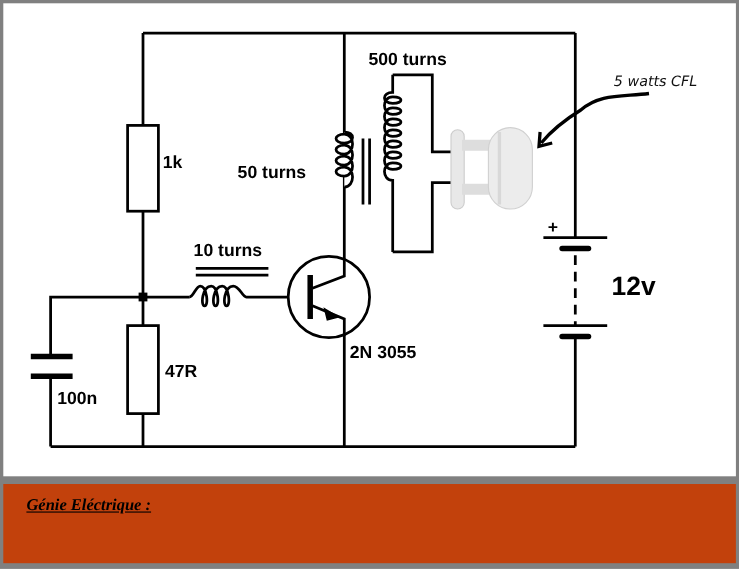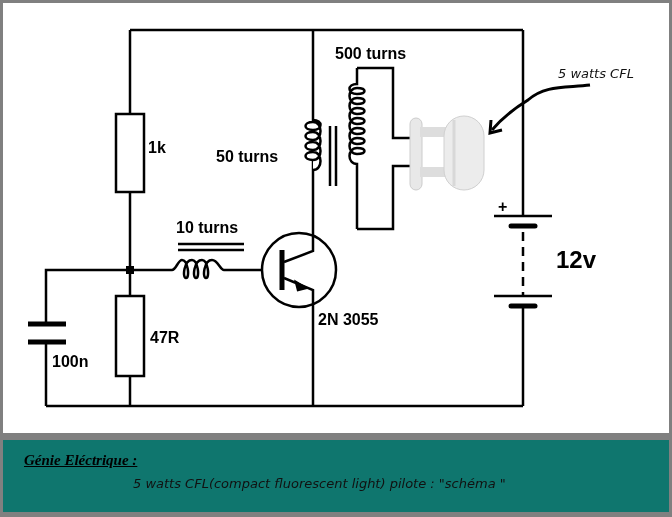--- a/index.html
+++ b/index.html
@@ -1,18 +1,18 @@
 <!DOCTYPE html>
 <html><head>
   <meta charset="utf-8">
   <style>
     html, body { margin:0; padding:0; background:#808080; }
     body { width:672px; height:517px; position:relative; overflow:hidden; font-family:"Liberation Sans", sans-serif; }
     #diagram-panel { position:absolute; left:3px; top:3px; width:666px; height:430px; background:#ffffff; }
-    #caption-panel { position:absolute; left:3px; top:440px; width:666px; height:72px; background:#0f766e; }
+    #caption-panel { position:absolute; left:3px; top:440px; width:666px; height:72px; background:#c2410c; }
     svg { position:absolute; left:0; top:0; }
     .lbl { font-family:"Liberation Sans", sans-serif; font-weight:bold; font-size:16px; fill:#000; }
     .big { font-size:24px; }
     .hand { font-family:"DejaVu Sans", sans-serif; font-style:italic; font-size:13px; fill:#111; }
     #caption-title { position:absolute; left:21px; top:12px; font-family:"Liberation Serif", serif; font-weight:bold; font-style:italic; font-size:15px; text-decoration:underline; color:#000; }
     #caption-text { position:absolute; left:130px; top:36px; font-family:"DejaVu Sans", sans-serif; font-style:italic; font-size:13px; color:#111; }
   </style>
 </head>
 <body>
 
@@ -88,14 +88,13 @@
     <text class="lbl" x="335" y="59">500 turns</text>
     <text class="lbl" x="318" y="325">2N 3055</text>
     <text class="lbl big" x="556" y="268">12v</text>
     <text class="lbl" x="498" y="212">+</text>
     <text class="hand" x="558" y="78">5 watts CFL</text>
   </svg>
 </div>
 
 <div id="caption-panel">
   <div id="caption-title">Génie Eléctrique :</div>
-  <div id="caption-text">5 watts CFL(compact fluorescent light) pilote : "schéma "</div>
 </div>
 
 </body></html>

